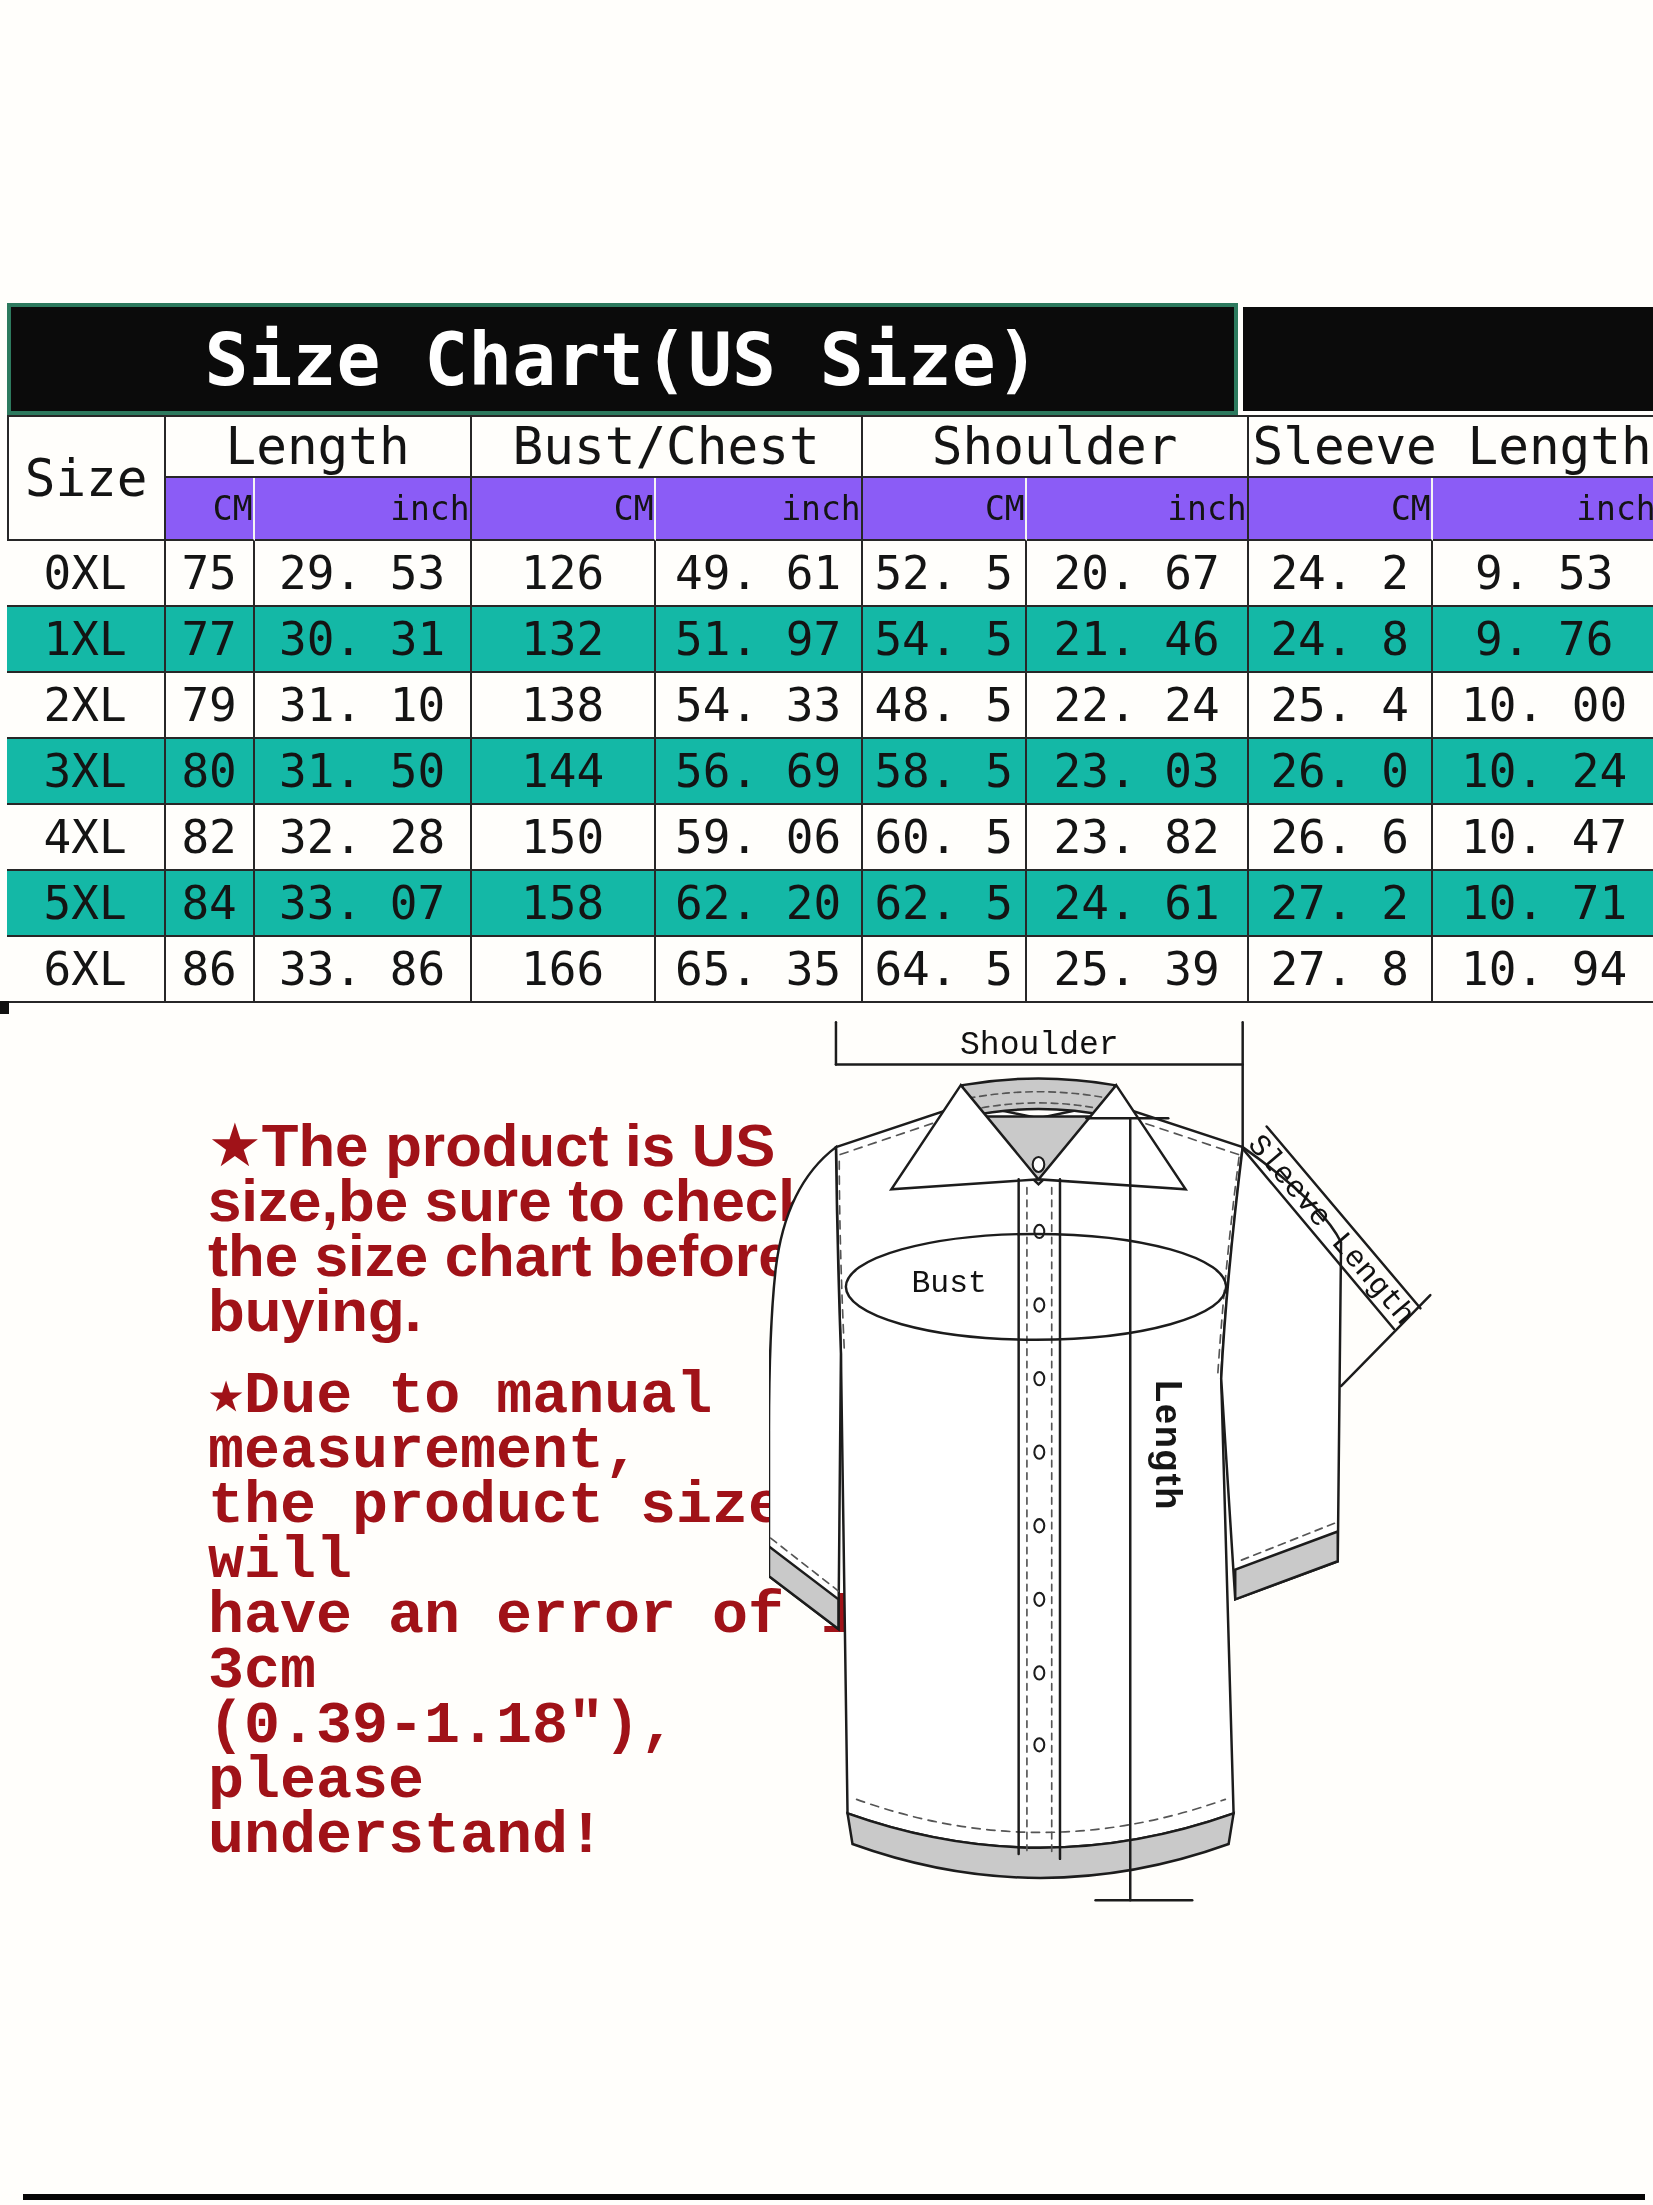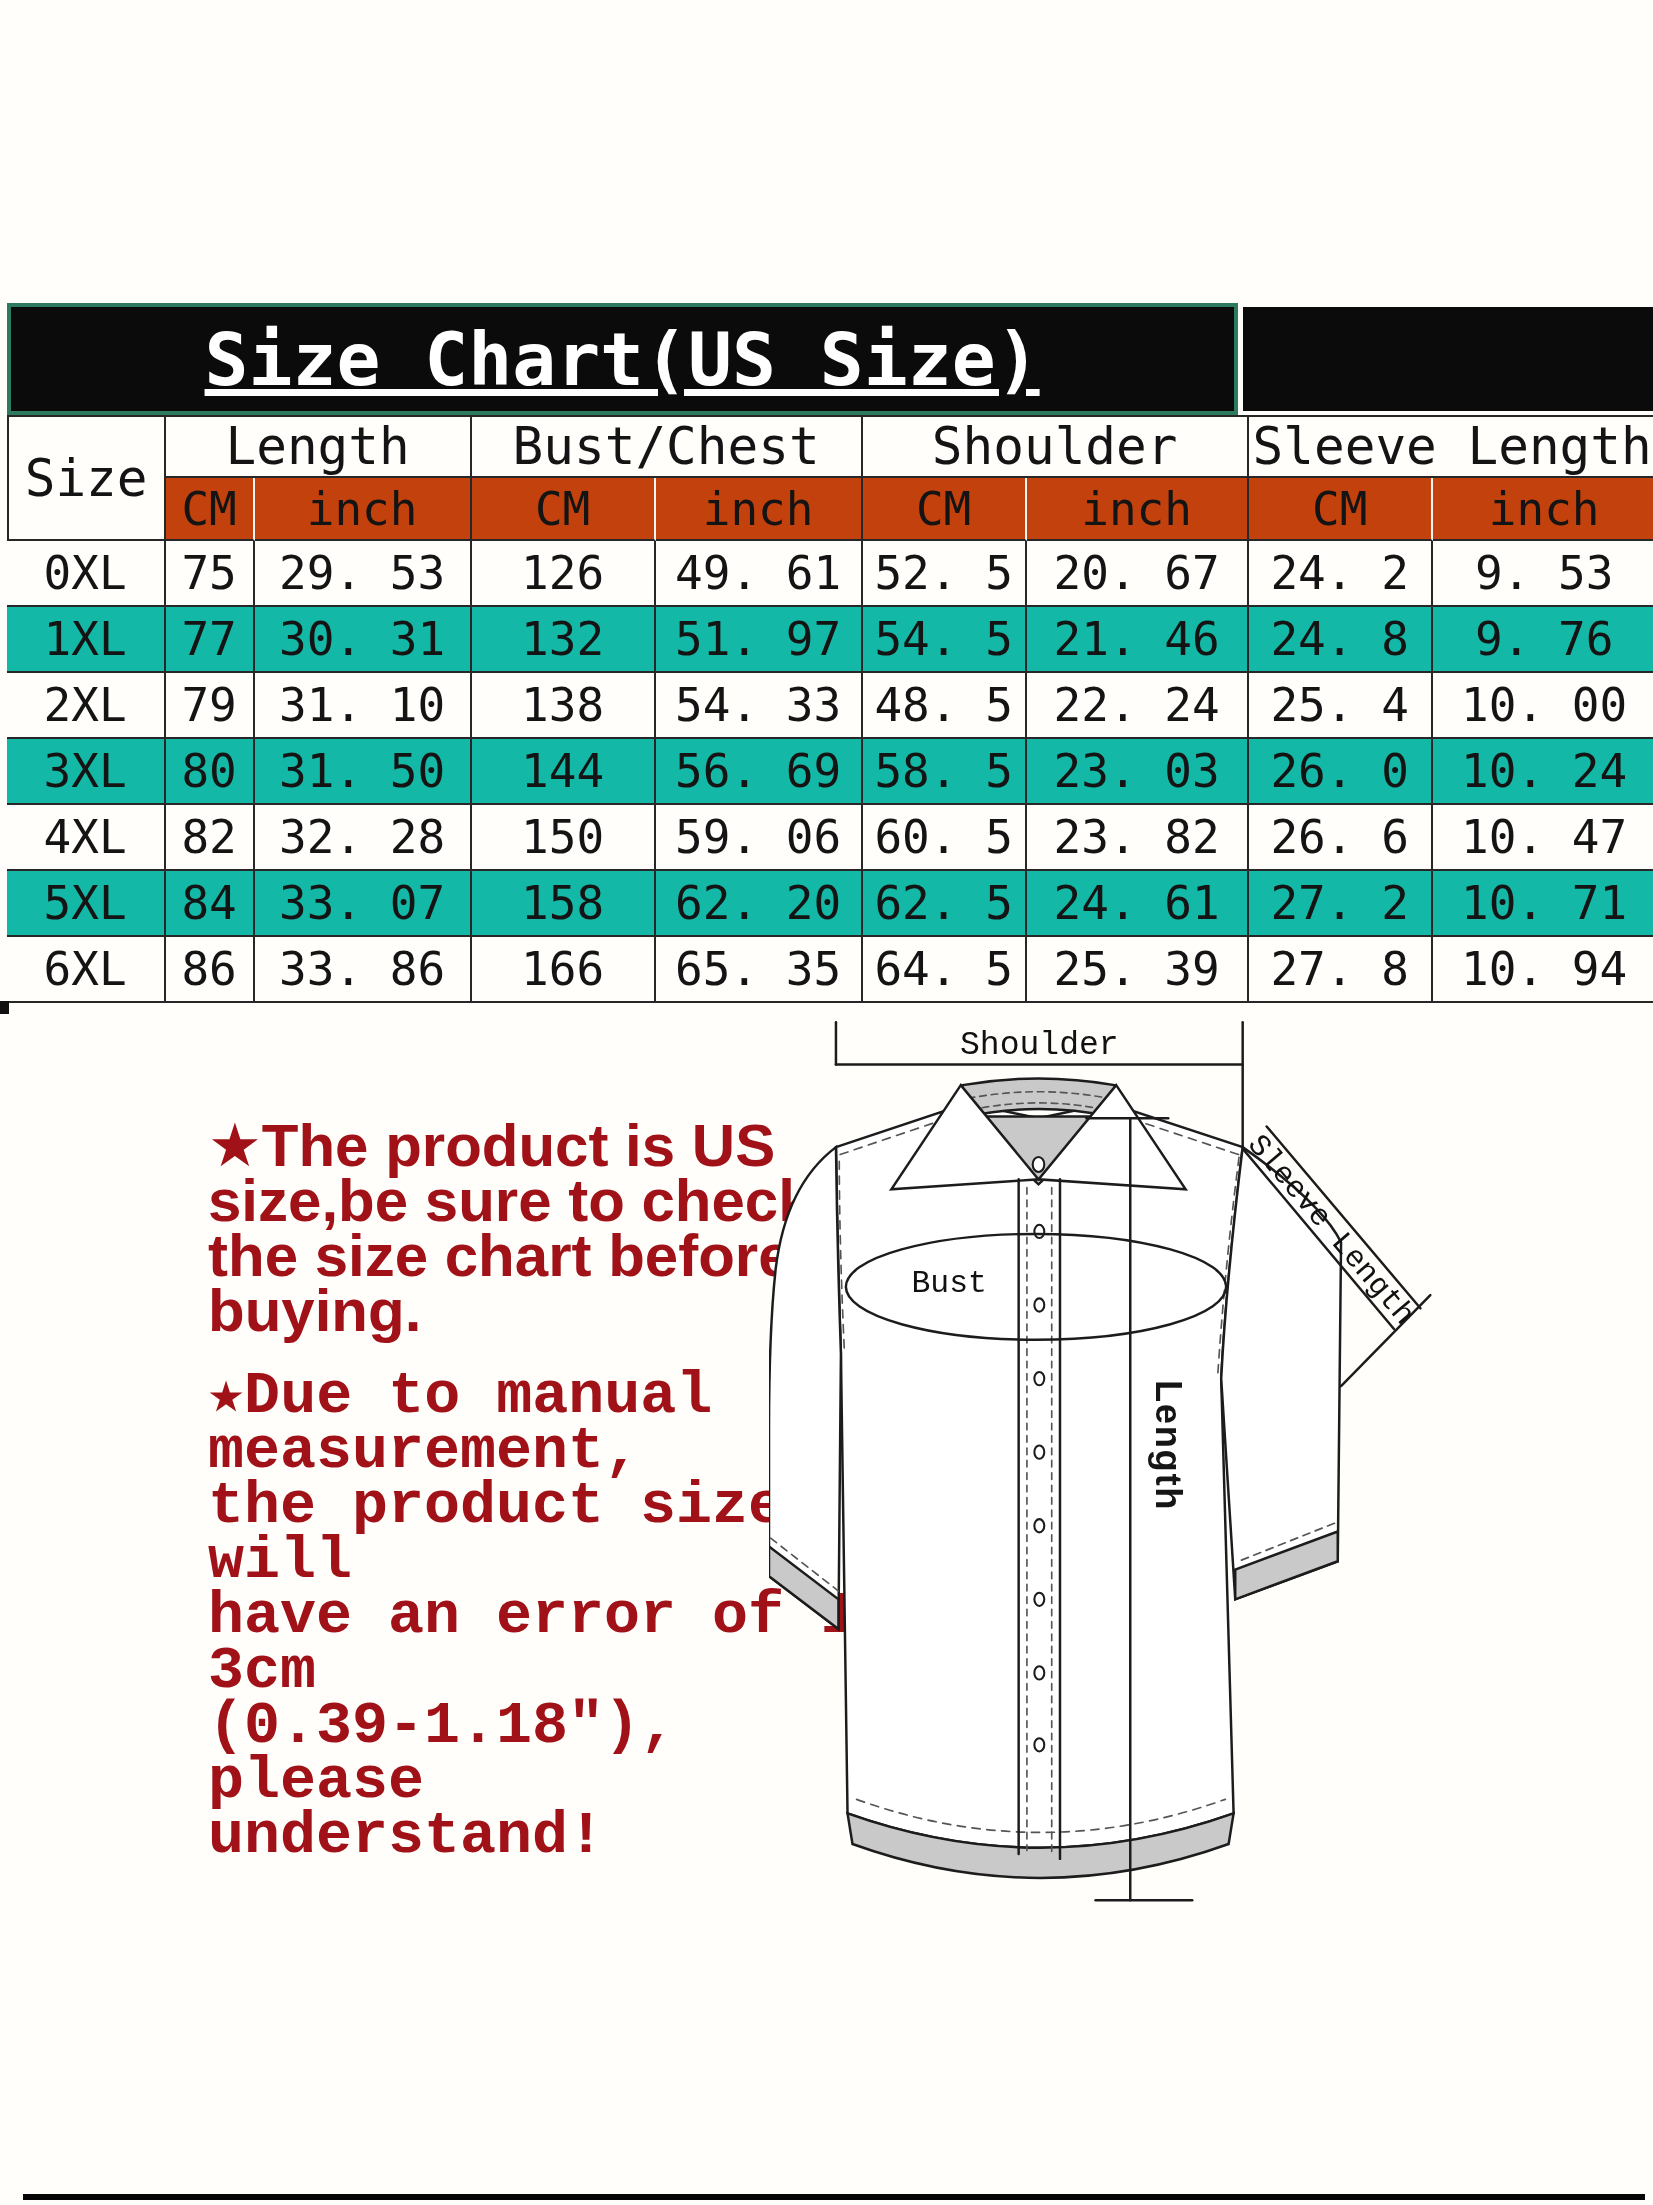--- a/index.html
+++ b/index.html
@@ -5,31 +5,31 @@
   html,body{margin:0;padding:0;background:#ffffff;}
   #canvas{position:relative;width:1654px;height:2205px;background:#fffefb;overflow:hidden;
           font-family:"DejaVu Sans Mono",monospace;color:#141414;}
 
   
   #product-label{position:absolute;top:234px;right:10px;font-size:50px;letter-spacing:1.7px;color:#0e0e0e;}
 
   
   #title-bar{position:absolute;top:303px;left:6.6px;width:1223px;height:104px;
              background:#0b0b0b;border:4.1px solid #2d7a5e;display:flex;align-items:center;justify-content:center;}
-  #title-bar .title{color:#ffffff;font-size:73px;font-weight:bold;letter-spacing:0px;white-space:nowrap;text-decoration:underline;}
+  #title-bar .title{color:#ffffff;font-size:73px;font-weight:bold;letter-spacing:0px;white-space:nowrap;}
   #title-bar-right{position:absolute;top:307px;left:1243px;width:411px;height:104px;background:#0b0b0b;}
 
   
   #size-table{position:absolute;top:415px;left:6.6px;width:1647px;border-collapse:separate;border-spacing:0;
               table-layout:fixed;}
   #size-table th,#size-table td{border-right:2.5px solid #272727;border-bottom:2.5px solid #272727;
               text-align:center;vertical-align:middle;padding:0;overflow:hidden;white-space:nowrap;}
   #size-table tr.group-row th{border-top:2.5px solid #272727;height:53px;font-size:51px;font-weight:normal;background:#fffefb;}
   #size-table th.first{border-left:2.5px solid #272727;}
-  #size-table tr.sub-row th{height:61px;font-size:46px;font-weight:normal;background:#c2410c;}
+  #size-table tr.sub-row th{height:61px;font-size:33px;font-weight:normal;background:#8b5cf6;text-align:right;}
   #size-table tr.sub-row th.cm{border-right:2.5px solid #f4f4f4;}
   #size-table th.size-head{font-size:53px;font-weight:normal;background:#fffefb;}
   #size-table td{height:64px;font-size:46px;background:#fffefb;}
   #size-table tr.alt td{background:#14b8a6;}
   #size-table .no-right{border-right:none;}
 
   
   #notes{position:absolute;left:208px;top:1118px;width:686px;
          font-family:"Liberation Sans","DejaVu Sans",sans-serif;font-weight:bold;
          font-size:60px;line-height:55px;color:#a01218;}

